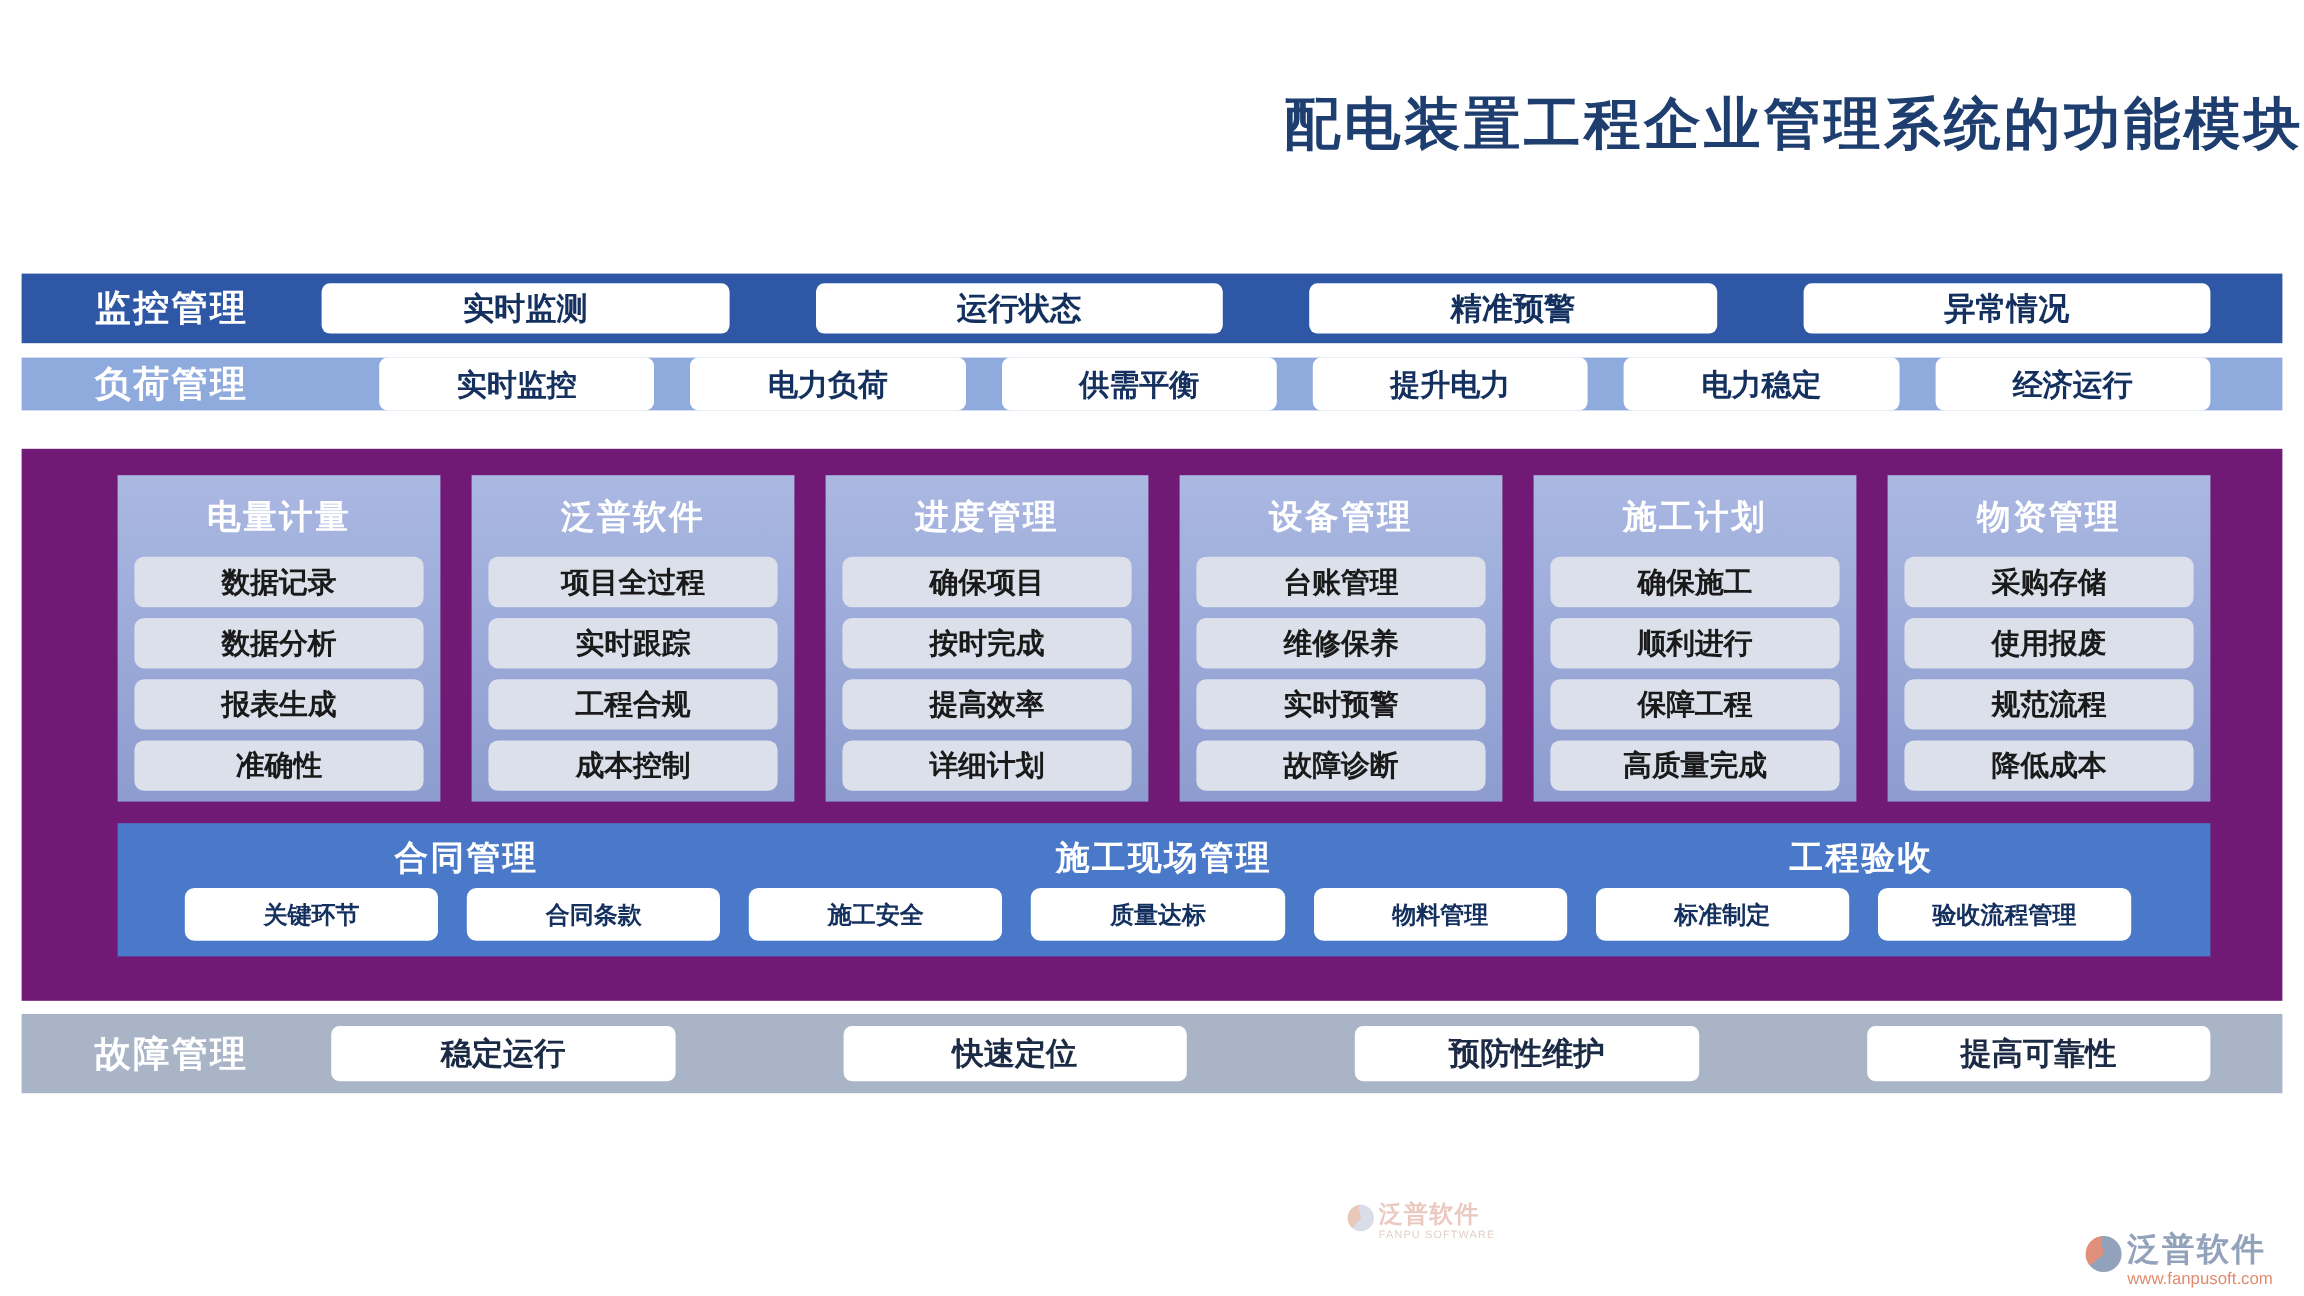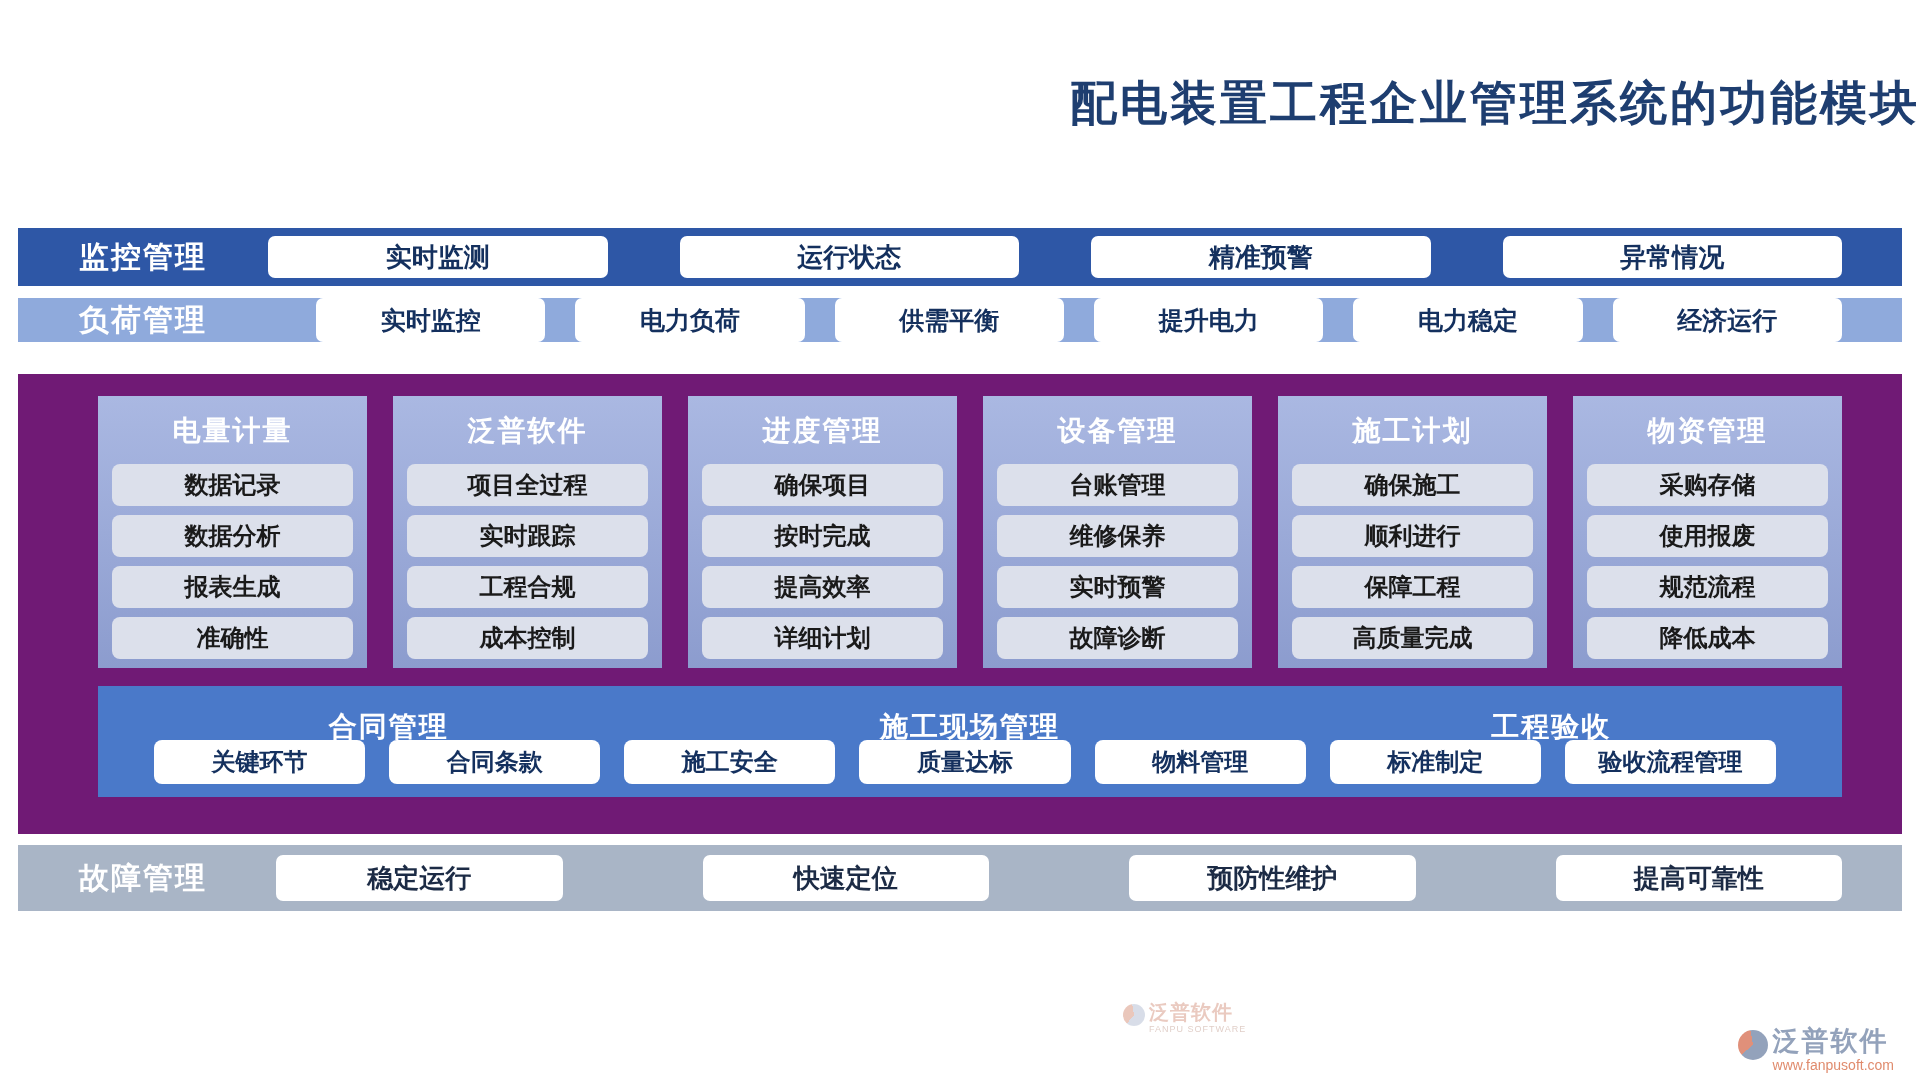--- a/index.html
+++ b/index.html
@@ -60,30 +60,30 @@
     height: 42px; background: #dce0eb; border-radius: 8px;
     display: flex; align-items: center; justify-content: center;
     font-size: 24px; font-weight: 600; color: #1a1a1a;
     margin-bottom: 9px; cursor: pointer;
   }
   
   .band {
     position: absolute; left: 80px; right: 60px; top: 312px; height: 111px;
     background: #4a79c9;
   }
-  .band-headers { display: flex; padding-top: 22px; }
+  .band-headers { display: flex; padding-top: 10px; }
   .band-header {
     flex: 1; text-align: center; color: #ffffff;
     font-size: 28px; font-weight: bold; letter-spacing: 2px;
   }
   .band-buttons {
     position: absolute; left: 56px; right: 66px; bottom: 13px;
     display: flex; gap: 24px;
   }
-  .band-buttons .pill { height: 44px; font-size: 24px; border-radius: 8px; }
+  .band-buttons .pill { height: 44px; font-size: 20px; border-radius: 8px; }
   
   .watermark-mid {
     position: absolute; left: 1105px; top: 628px; opacity: 0.55;
     display: flex; align-items: flex-start; gap: 4px; pointer-events: none;
   }
   .wm-icon {
     width: 22px; height: 22px; border-radius: 50%; margin-top: 2px;
     background: conic-gradient(from 220deg, #d99a84 0 130deg, #b9c3d6 130deg 360deg);
   }
   .wm-text-block { display: flex; flex-direction: column; line-height: 1; }

